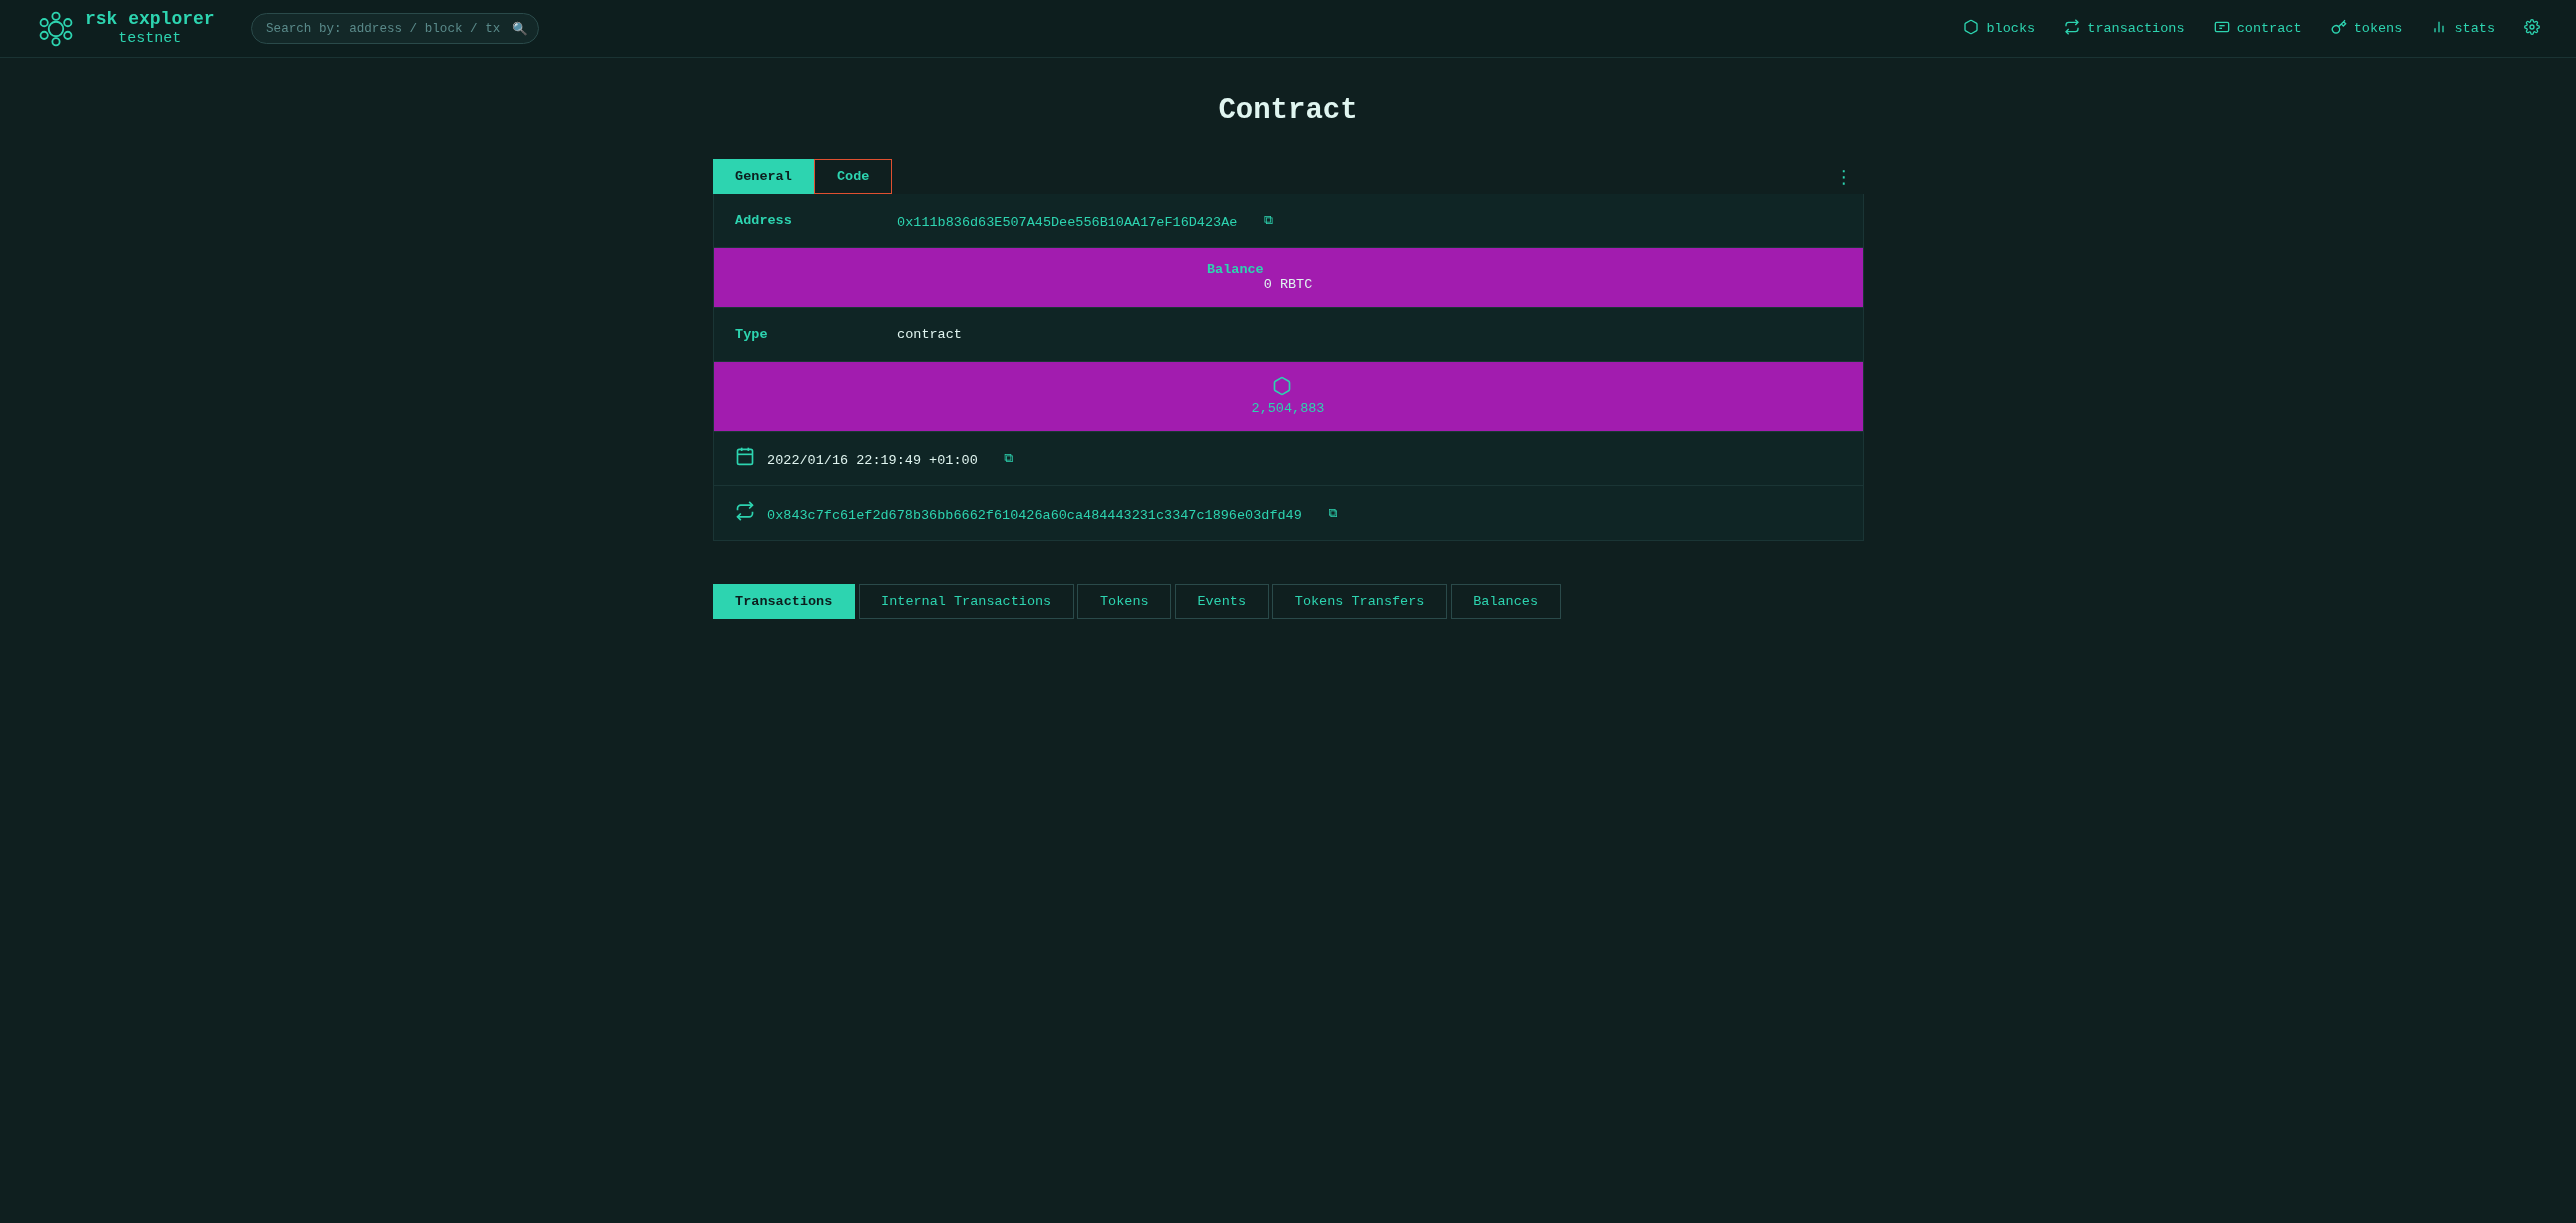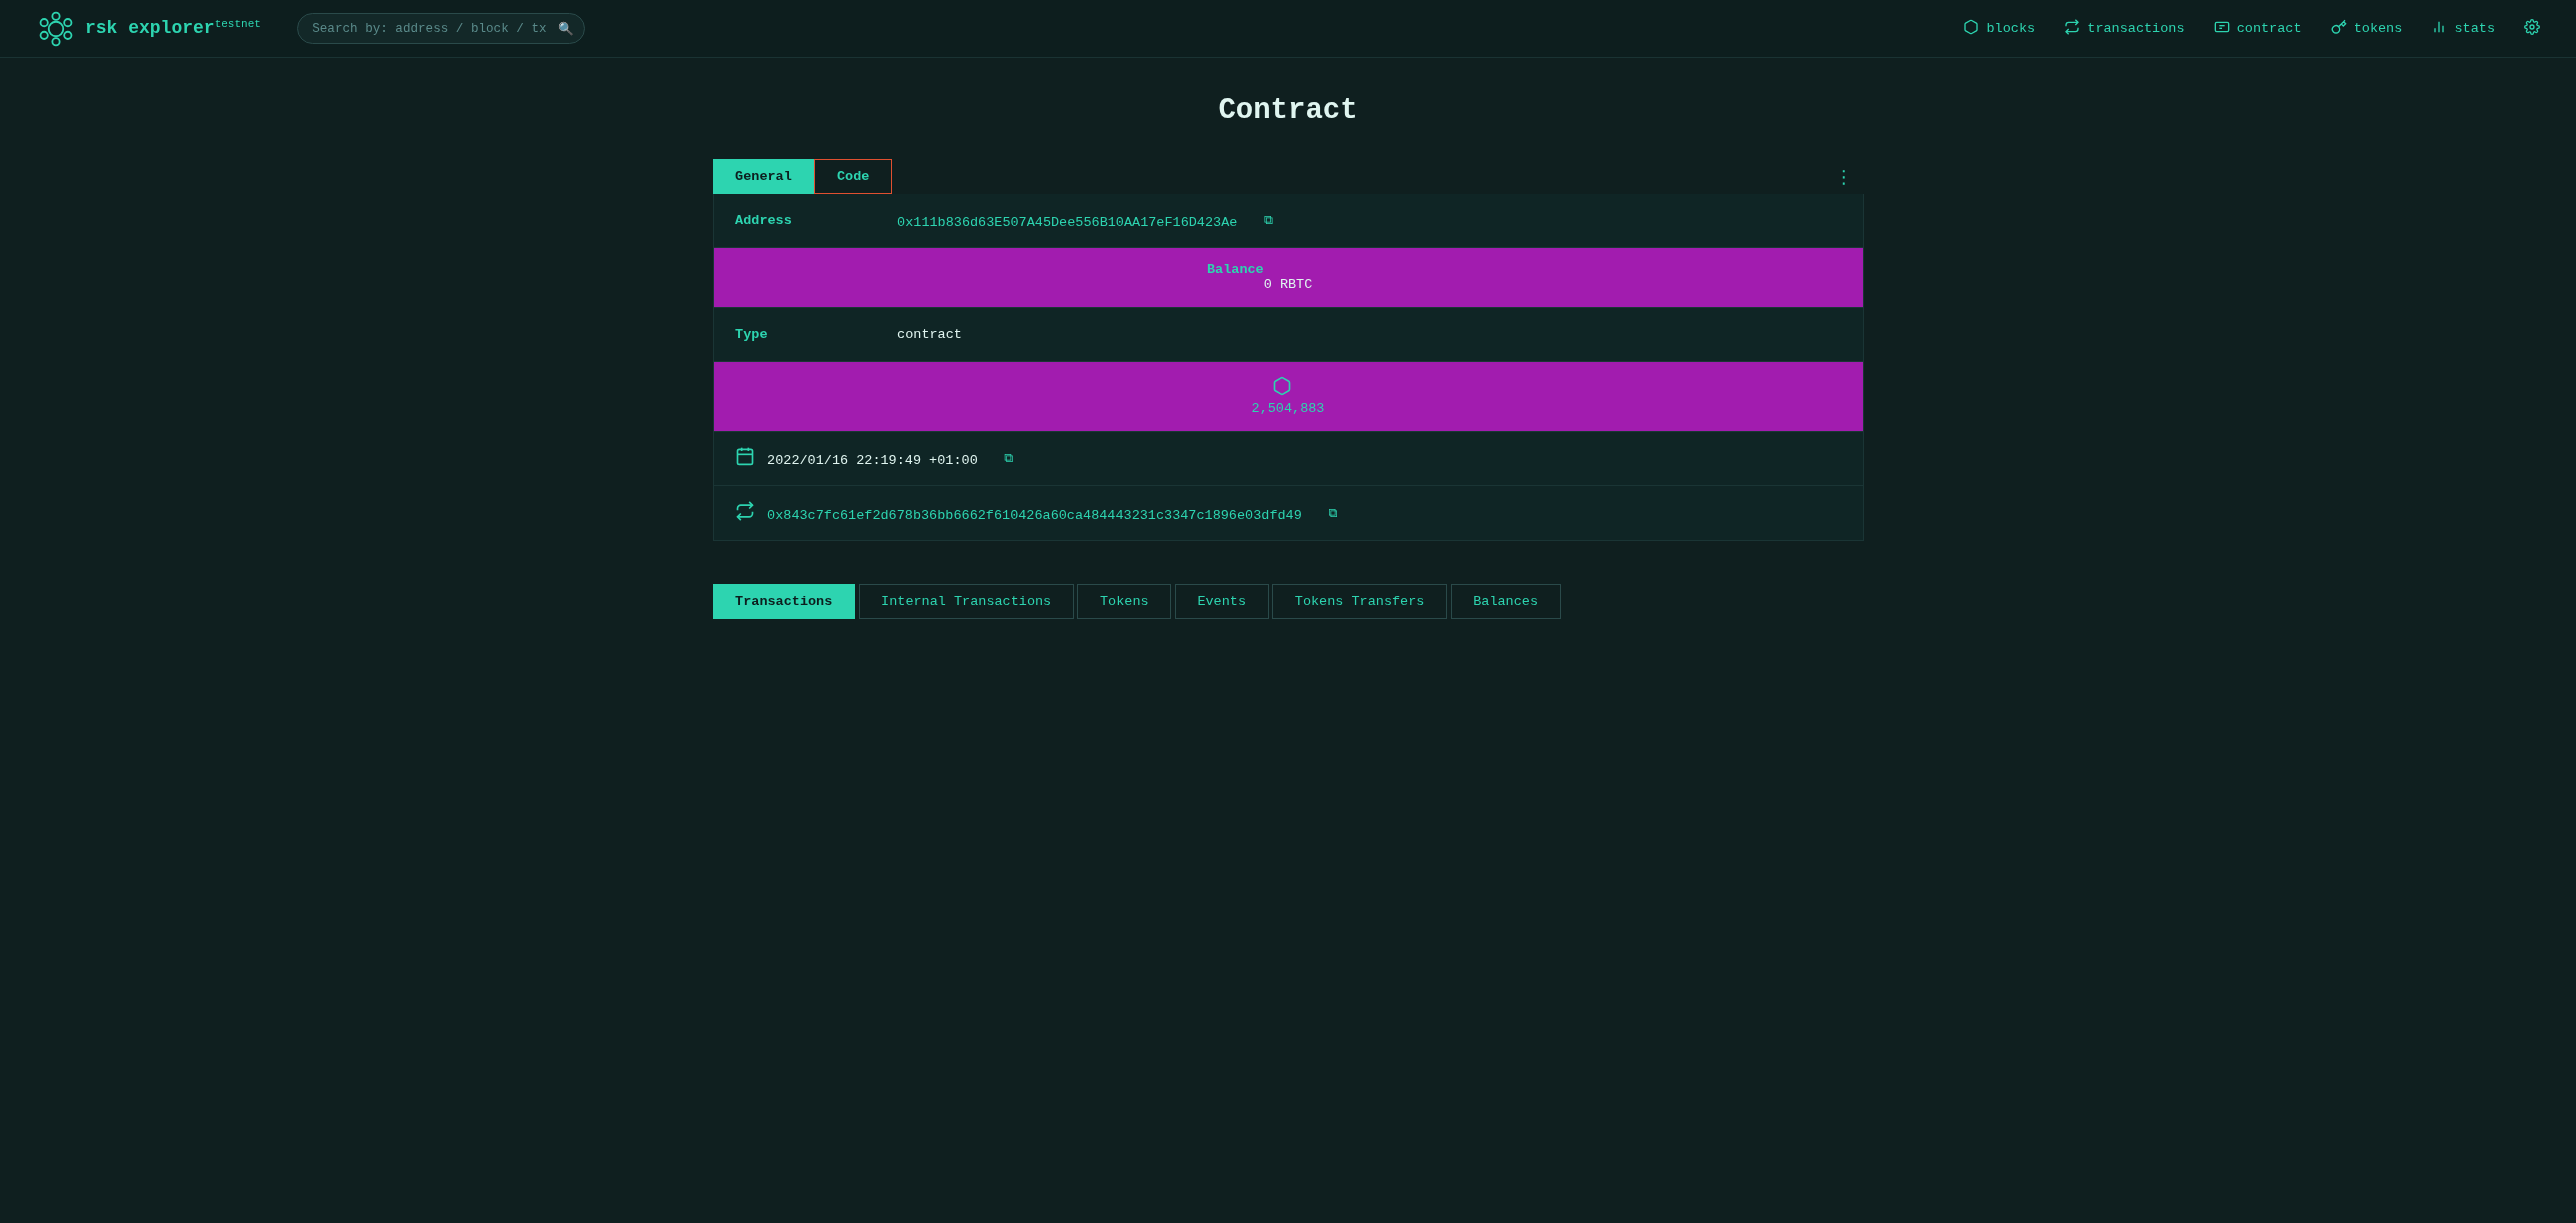--- a/index.html
+++ b/index.html
@@ -25,32 +25,32 @@
       gap: 9px;
       margin-right: 36px;
     }
     .nav-logo-icon {
       width: 40px;
       height: 40px;
       color: #2dd4b0;
     }
     .nav-logo-text {
       display: flex;
-      flex-direction: row;
+      flex-direction: column;
       line-height: 1.2;
     }
     .nav-logo-title {
       font-size: 18px;
       font-weight: bold;
       color: #2dd4b0;
     }
     .nav-logo-sub {
-      font-size: 11px;
-      color: #2dd4b0;
-      text-align: right;
+      font-size: 15px;
+      color: #2dd4b0;
+      text-align: center;
     }
     .nav-search {
       flex: 0 0 288px;
       margin-right: auto;
     }
     .nav-search input {
       width: 100%;
       background: #132828;
       border: 0.9px solid #2a4a4a;
       border-radius: 18px;

